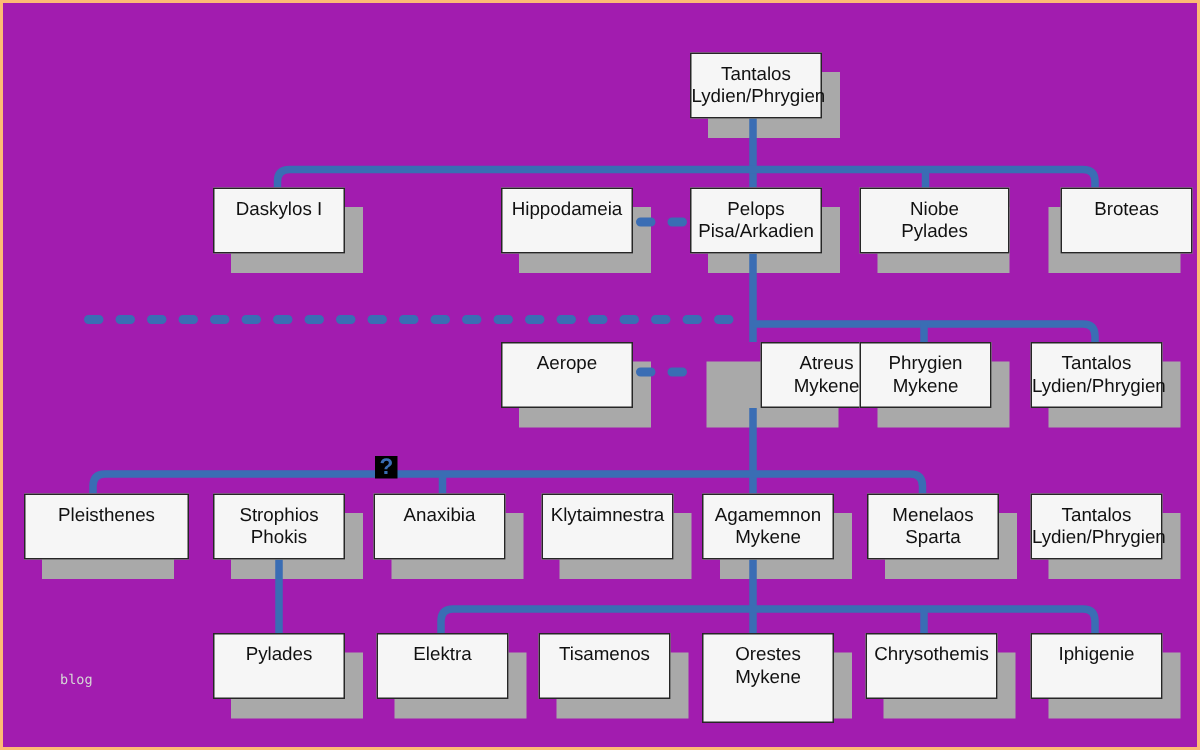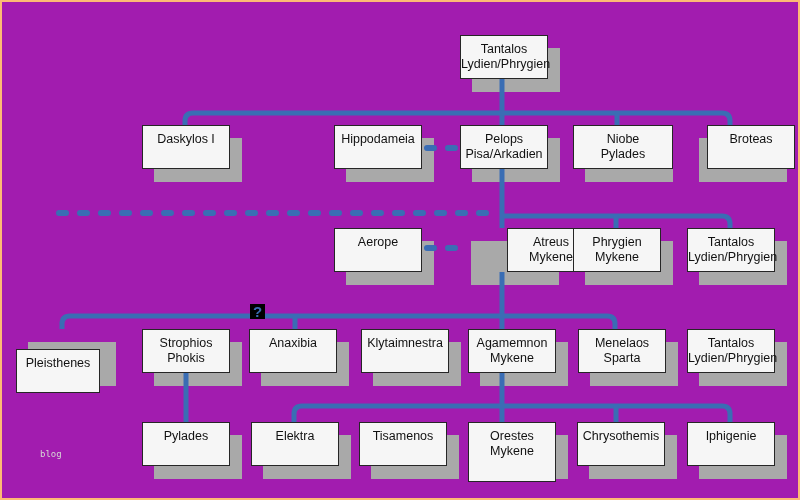--- a/index.html
+++ b/index.html
@@ -97,21 +97,21 @@
       <div class="node-box" style="left: 571px; top: 226px; width: 88px; height: 44px;">
         <span>Phrygien</span>
         <span>Mykene</span>
       </div>
       <div class="node-shadow" style="left: 697px; top: 239px; width: 88px; height: 44px;"></div>
       <div class="node-box" style="left: 685px; top: 226px; width: 88px; height: 44px;">
         <span>Tantalos</span>
         <span>Lydien/Phrygien</span>
       </div>
       <div class="node-shadow" style="left: 26px; top: 340px; width: 88px; height: 44px;"></div>
-      <div class="node-box" style="left: 14px; top: 327px; width: 84px; height: 44px; margin-top: 20px;">
+      <div class="node-box" style="left: 14px; top: 327px; width: 110px; height: 44px;">
         <span>Pleisthenes</span>
       </div>
       <div class="node-shadow" style="left: 152px; top: 340px; width: 88px; height: 44px;"></div>
       <div class="node-box" style="left: 140px; top: 327px; width: 88px; height: 44px;">
         <span>Strophios</span>
         <span>Phokis</span>
       </div>
       <div class="node-shadow" style="left: 259px; top: 340px; width: 88px; height: 44px;"></div>
       <div class="node-box" style="left: 247px; top: 327px; width: 88px; height: 44px;">
         <span>Anaxibia</span>

